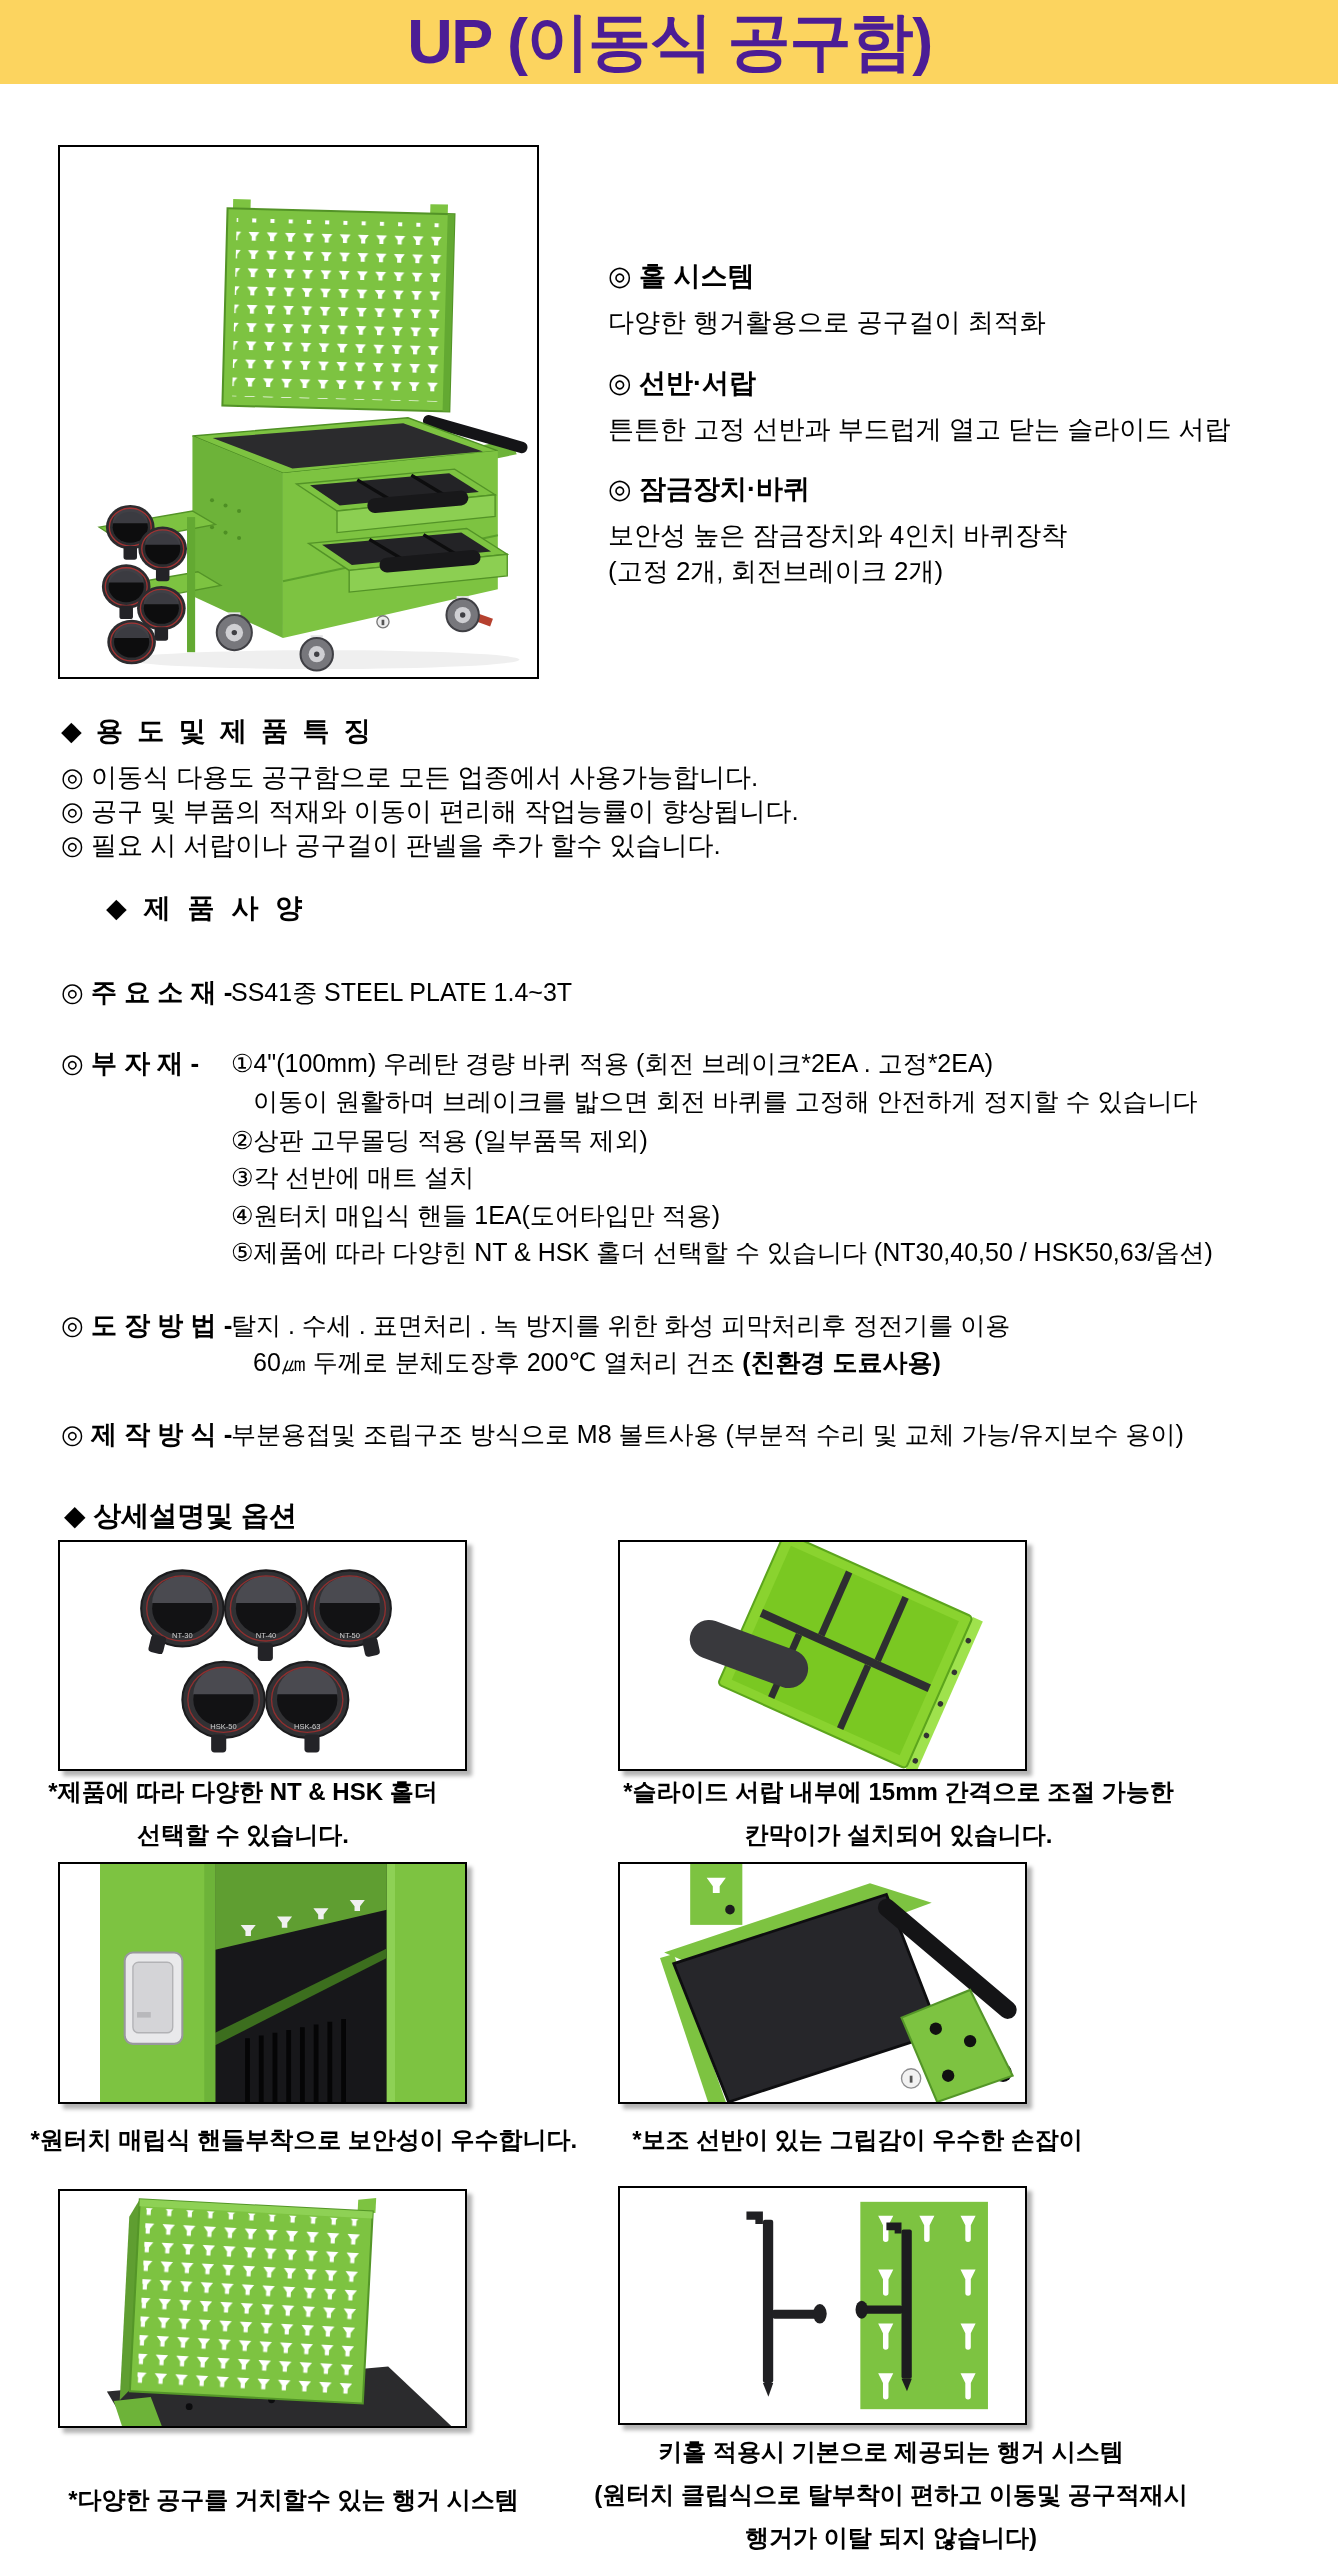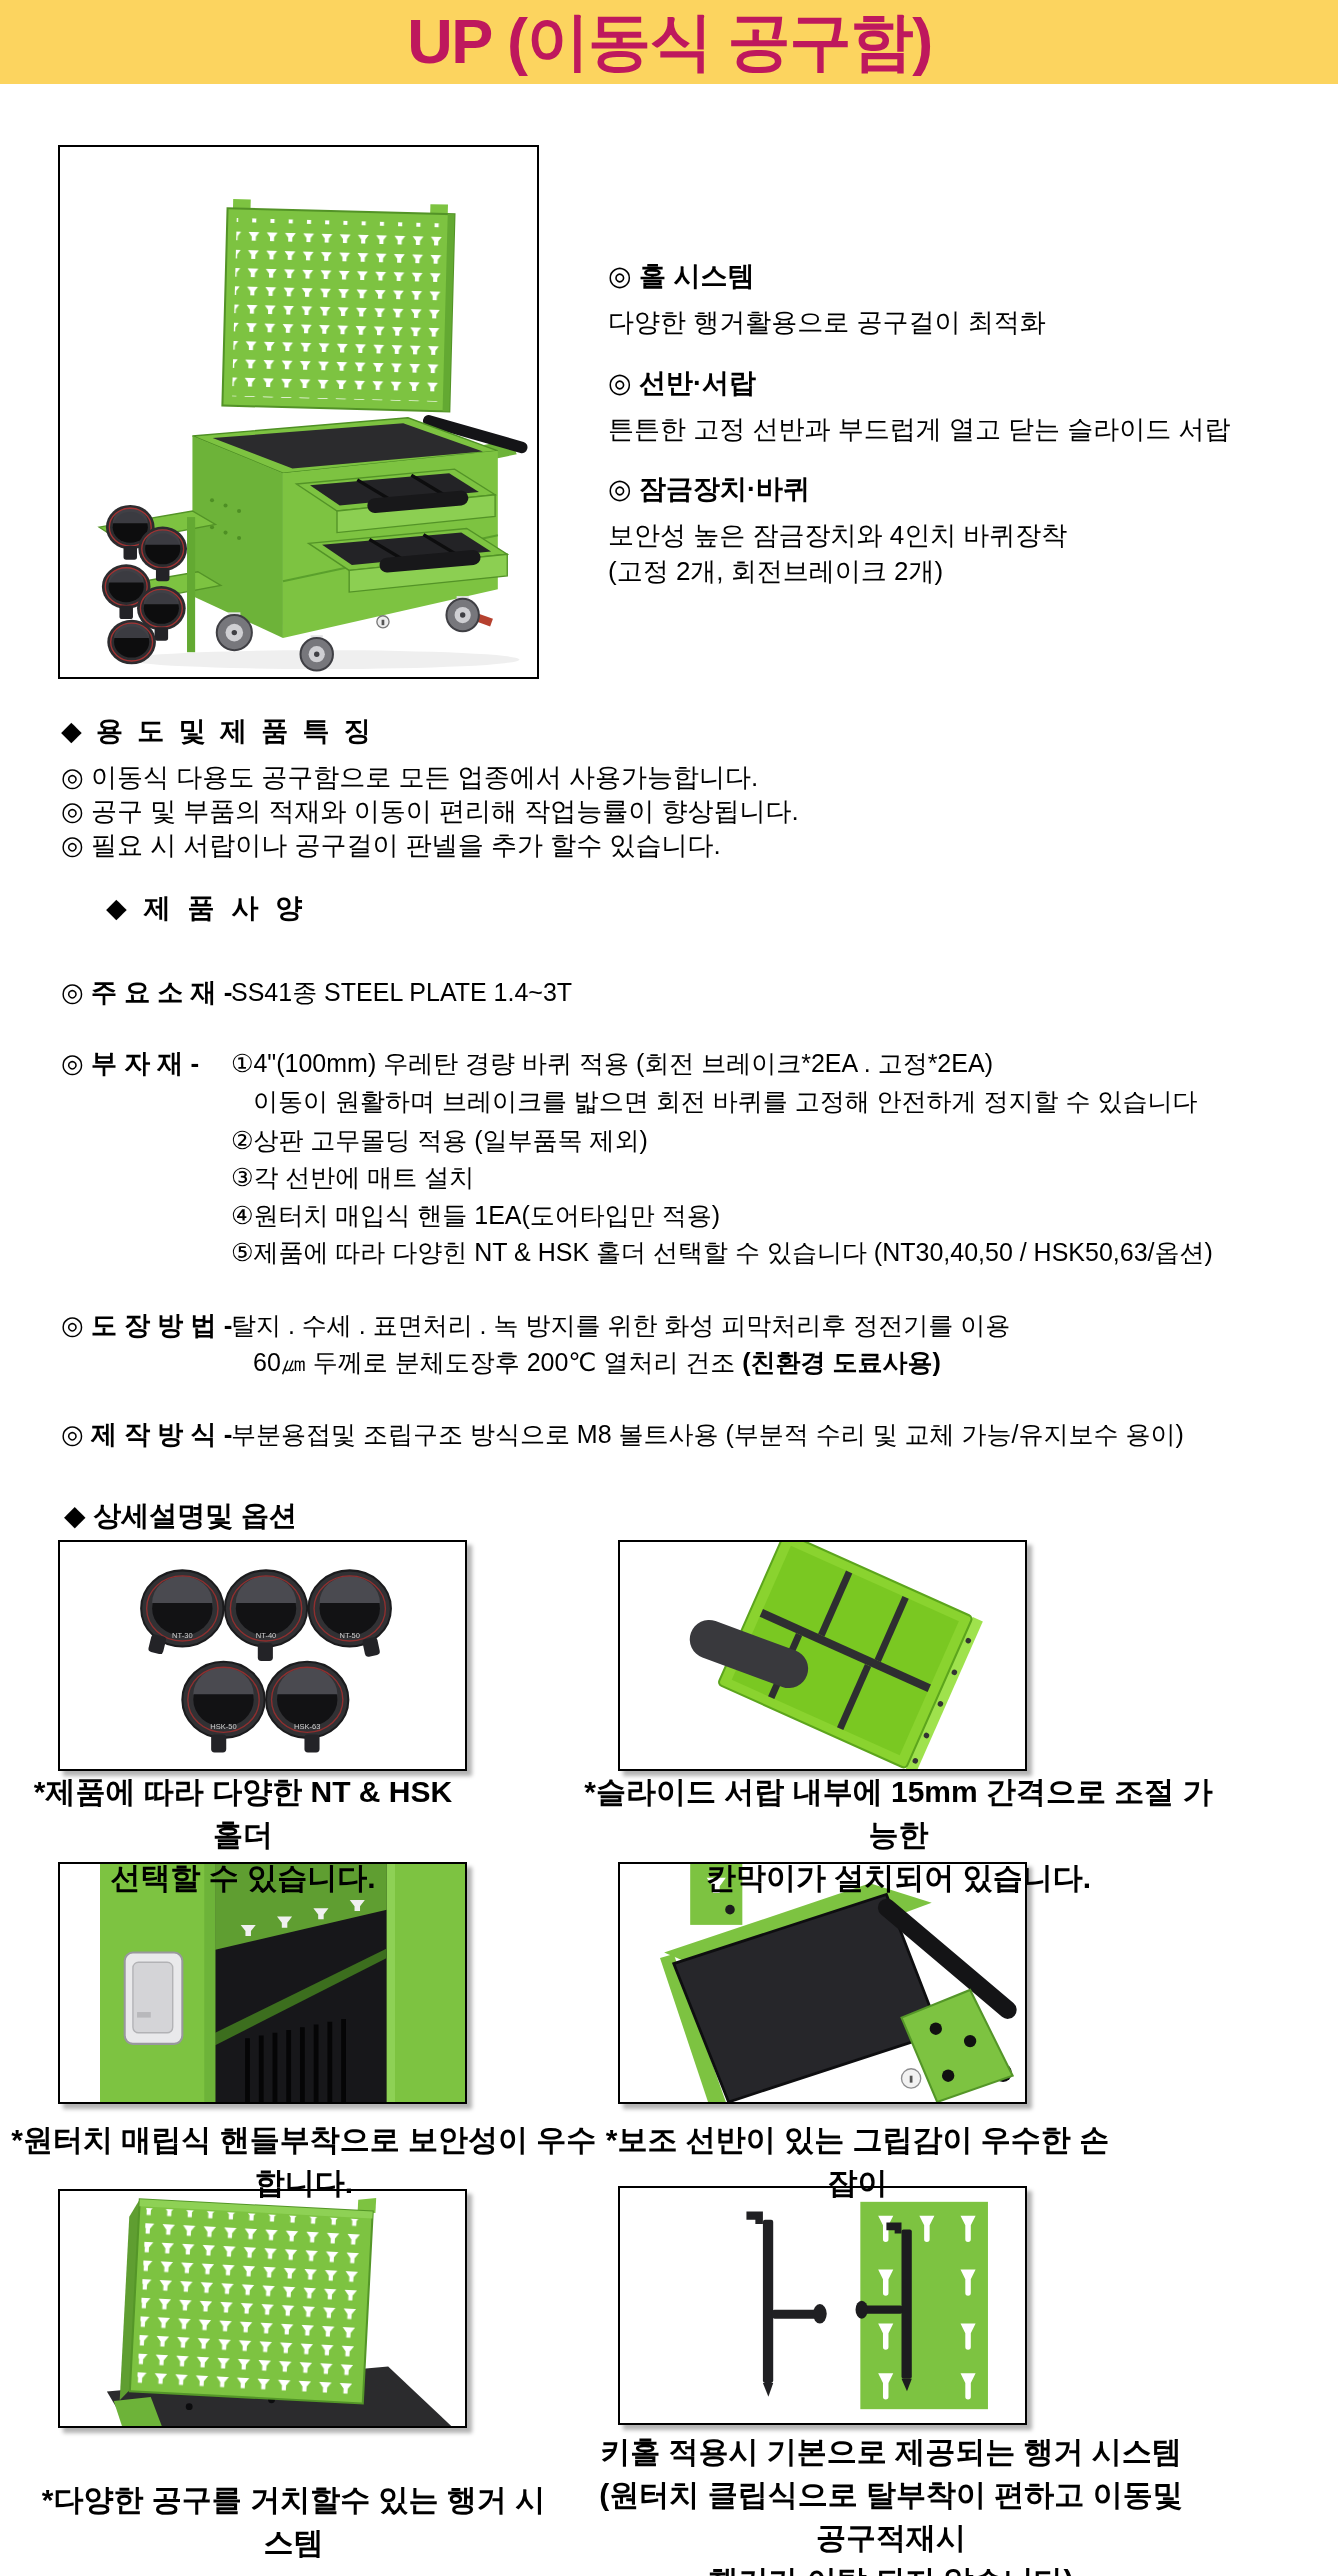--- a/index.html
+++ b/index.html
@@ -2,21 +2,21 @@
 <html style="font-size:10.8px"><head>
 <meta charset="utf-8">
 <style>
   html,body{margin:0;padding:0;background:#fff;}
   .page{position:relative;width:1339px;height:2576px;background:#ffffff;
         font-family:"Liberation Sans","DejaVu Sans",sans-serif;color:#000;overflow:hidden;}
   .b{font-weight:bold;}
   
   .banner{position:absolute;left:0;top:0;width:1339px;height:84px;background:#fcd45f;
           display:flex;align-items:center;justify-content:center;}
-  .banner h1{margin:16px;font-size:63px;font-weight:800;letter-spacing:-1.4px;color:#be185d;}
+  .banner h1{margin:16px;font-size:63px;font-weight:800;letter-spacing:-1.4px;color:#4c1d95;}
   
   .hero-box{position:absolute;left:58px;top:145px;width:477px;height:530px;border:2px solid #000;background:#fff;}
   .hero-box svg{width:100%;height:100%;display:block;}
   
   .features{position:absolute;left:608px;top:258px;width:716px;}
   .fgroup{position:absolute;left:0;}
   .fg0{top:0;} .fg1{top:107px;} .fg2{top:213px;}
   .ftitle{font-size:27px;font-weight:bold;margin:0 0 9.5px 0;white-space:nowrap;}
   .fline{font-size:26px;line-height:36px;white-space:nowrap;}
   
@@ -36,21 +36,21 @@
   .opttitle{position:absolute;left:64px;top:1497px;font-size:28px;font-weight:bold;white-space:nowrap;}
   .obox{position:absolute;width:365px;height:227px;border:2.7px solid #000;background:#fff;
         box-shadow:4.7px 4.7px 4px #b3b3b3;overflow:hidden;padding-left:40px;}
   .obox svg{width:100%;height:100%;display:block;}
   .ob0{left:58px;top:1540px;}
   .ob1{left:618px;top:1540px;}
   .ob2{left:58px;top:1862px;height:238px;}
   .ob3{left:618px;top:1862px;height:238px;}
   .ob4{left:58px;top:2189px;height:235px;}
   .ob5{left:618px;top:2186px;height:235px;}
-  .cap{position:absolute;text-align:center;font-weight:bold;font-size:30px;line-height:43px;}
+  .cap{position:absolute;text-align:center;font-weight:bold;font-size:24px;line-height:43px;}
   .cap0{left:20px;top:1770px;width:446px;}
   .cap1{left:581px;top:1770px;width:635px;}
   .cap2{left:10.8px;top:2118px;width:586px;}
   .cap3{left:594px;top:2118px;width:527px;}
   .cap4{left:27px;top:2430px;width:533px;margin-top:48px;}
   .cap5{left:594px;top:2430px;width:594px;}
 </style>
 </head>
 <body>
 

